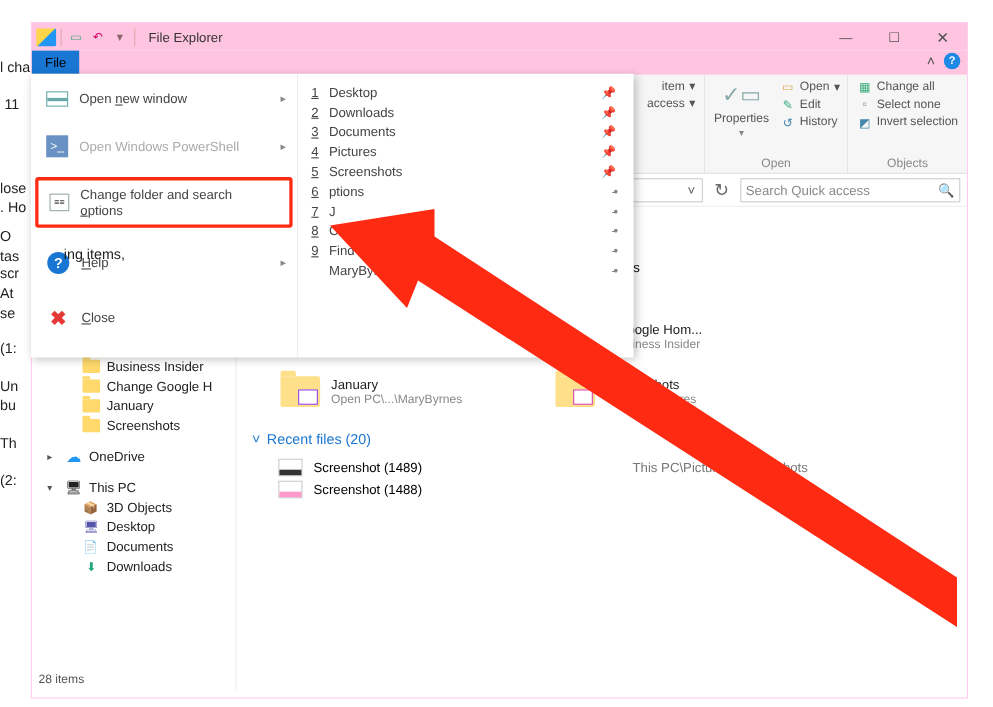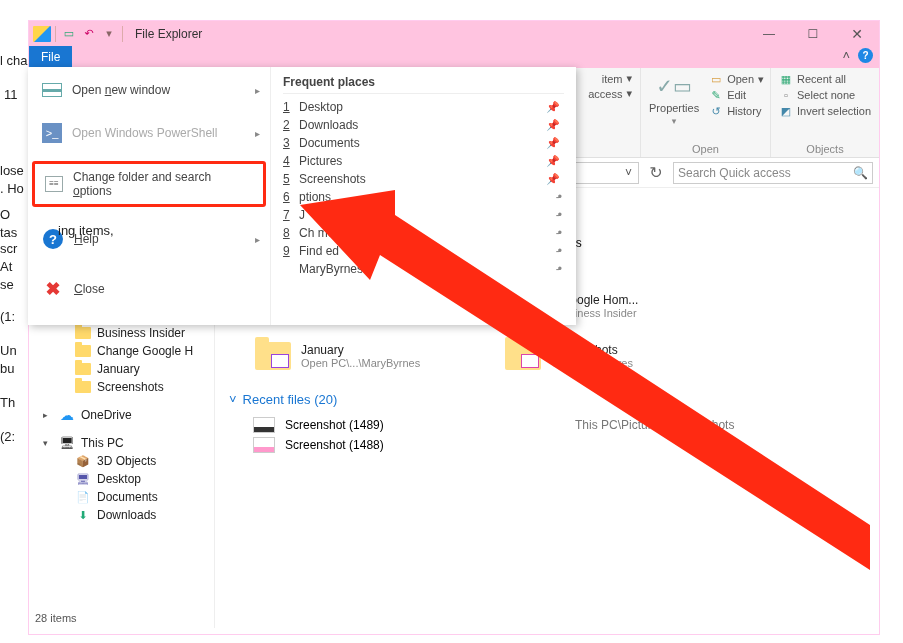--- a/index.html
+++ b/index.html
@@ -13,21 +13,21 @@
 .qat { display: flex; align-items: center; gap: 2px; padding: 0 4px; }
 .qat-ico { width: 18px; height: 18px; display: flex; align-items: center; justify-content: center; font-size: 11px; }
 .qat-fe { width: 18px; height: 16px; background: linear-gradient(135deg,#ffd54a 48%, #2196f3 52%); border-radius: 1px; }
 .qat-div { width: 1px; height: 16px; background: #daa; margin: 0 2px; }
 .title-text { font-size: 12px; margin-left: 6px; color: #333; }
 .winctrl { position: absolute; right: 0; top: 0; display: flex; height: 25px; }
 .winbtn { width: 44px; display: flex; align-items: center; justify-content: center; font-size: 12px; color: #555; }
 .winbtn.close { font-size: 14px; }
 
 .ribbon-tabs { height: 22px; display: flex; align-items: flex-end; background: #ffc4e0; position: relative; }
-.file-tab { background: #1976d2; color: #ffffff; font-size: 12px; padding: 4px 12px; }
+.file-tab { background: #1976d2; color: #000000; font-size: 12px; padding: 4px 12px; }
 .ribbon-end { position: absolute; right: 6px; top: 2px; display: flex; gap: 8px; align-items: center; font-size: 13px; color: #555; }
 .help-badge { width: 15px; height: 15px; border-radius: 50%; background: #1e88e5; color: #fff; font-size: 10px; display: flex; align-items: center; justify-content: center; font-weight: bold; }
 
 .ribbon { height: 90px; background: #f6f6f6; border-bottom: 1px solid #e0e0e0; display: flex; position: relative; }
 .ribbon-group { border-right: 1px solid #e5e5e5; display: flex; flex-direction: column; justify-content: space-between; padding: 4px 8px 2px 8px; }
 .rg-label { font-size: 11px; color: #888; text-align: center; }
 .rg-row { display: flex; gap: 10px; }
 .rbtn-col { display: flex; flex-direction: column; gap: 2px; }
 .rbtn-sm { font-size: 11px; color: #555; display: flex; align-items: center; gap: 4px; white-space: nowrap; }
 .rbtn-ico { width: 14px; height: 14px; display: inline-flex; align-items: center; justify-content: center; }
@@ -170,21 +170,21 @@
               <span>History</span>
             </span>
         </div>
       </div>
       <div class="rg-label">Open</div>
     </div>
     <div class="ribbon-group" style="border-right:none">
       <div class="rbtn-col">
         <span class="rbtn-sm">
             <span class="rbtn-ico" style="color:#3a7">▦</span>
-            <span>Recent all</span>
+            <span>Change all</span>
           </span>
         <span class="rbtn-sm">
             <span class="rbtn-ico" style="color:#888">▫</span>
             <span>Select none</span>
           </span>
         <span class="rbtn-sm">
             <span class="rbtn-ico" style="color:#48a">◩</span>
             <span>Invert selection</span>
           </span>
       </div>
@@ -370,21 +370,20 @@
       <span><span class="u">H</span>elp</span>
       <span class="arrow">▸</span>
     </div>
     <div style="height:18px"></div>
     <div class="fm-item">
       <span class="fm-ico close-x">✖</span>
       <span><span class="u">C</span>lose</span>
     </div>
   </div>
   <div class="fm-right">
-    <div class="freq-hdr">Frequent places</div>
     <div id="freq-list">
         <div class="freq-row">
           <span class="freq-num">1</span>
           <span>Desktop</span>
           <span class="freq-pin">📌</span>
         </div>
         <div class="freq-row">
           <span class="freq-num">2</span>
           <span>Downloads</span>
           <span class="freq-pin">📌</span>

